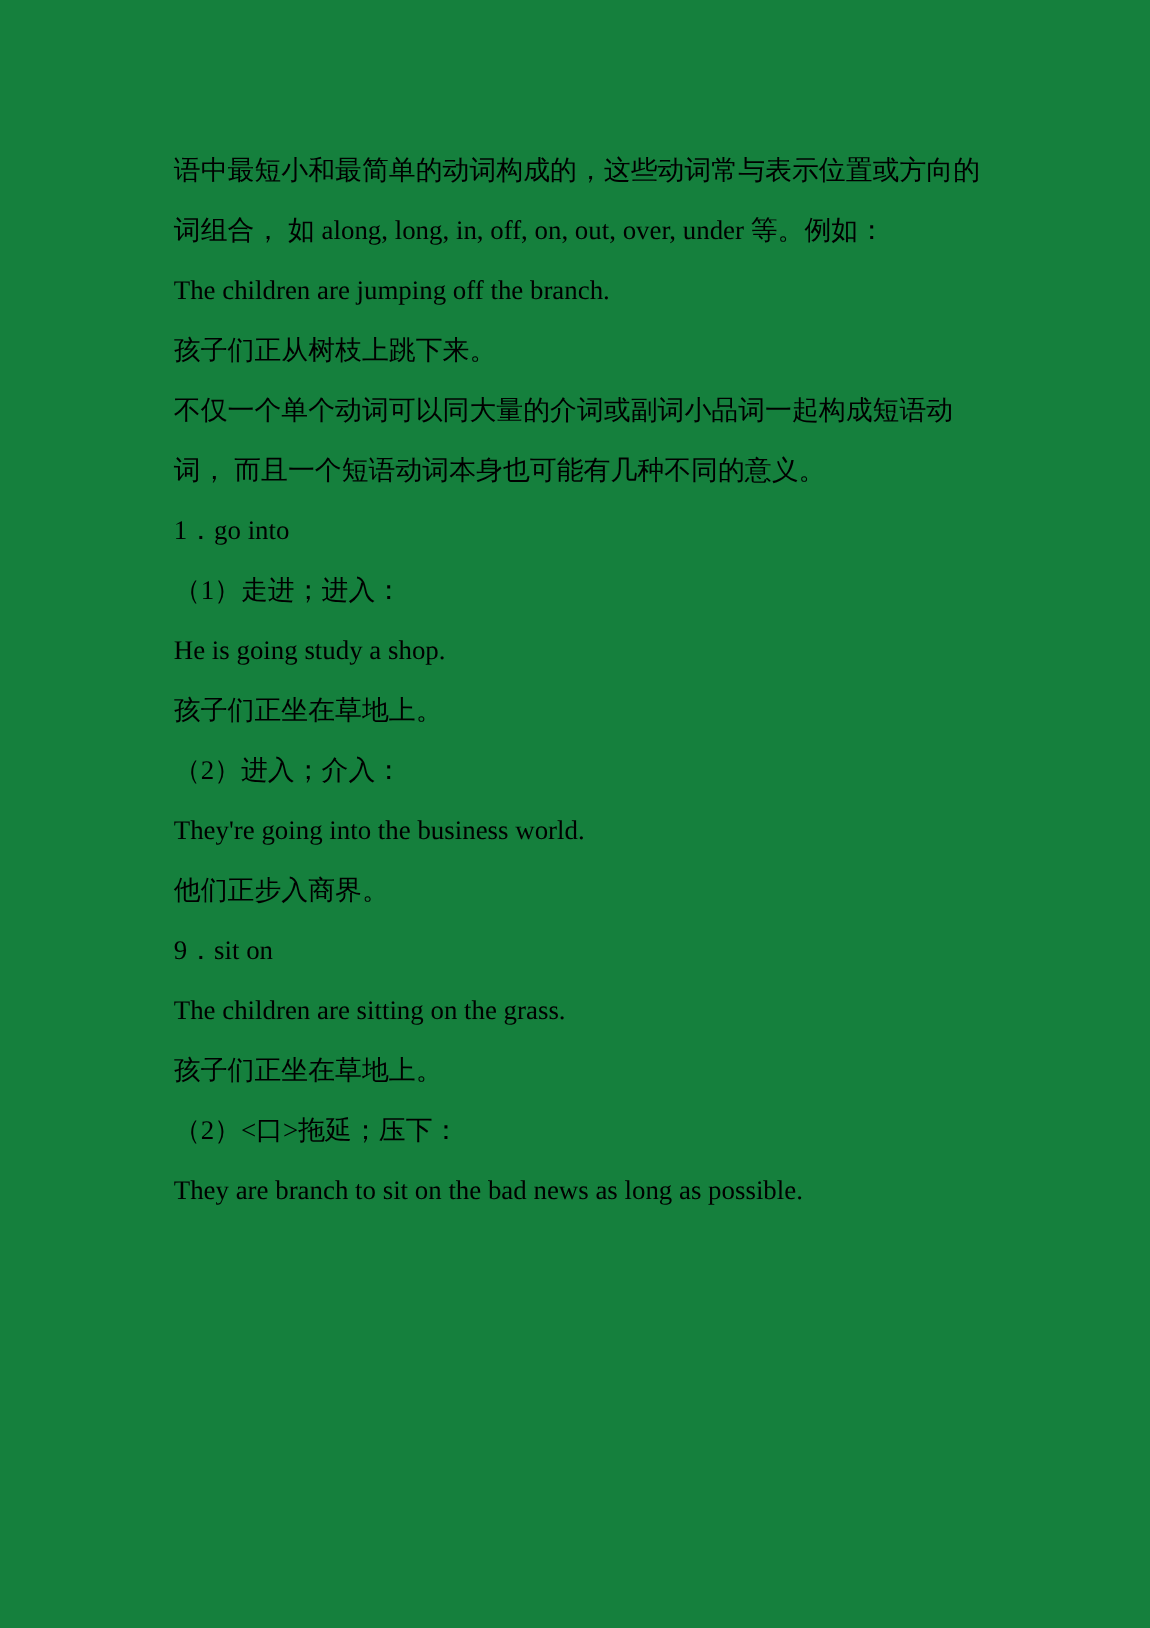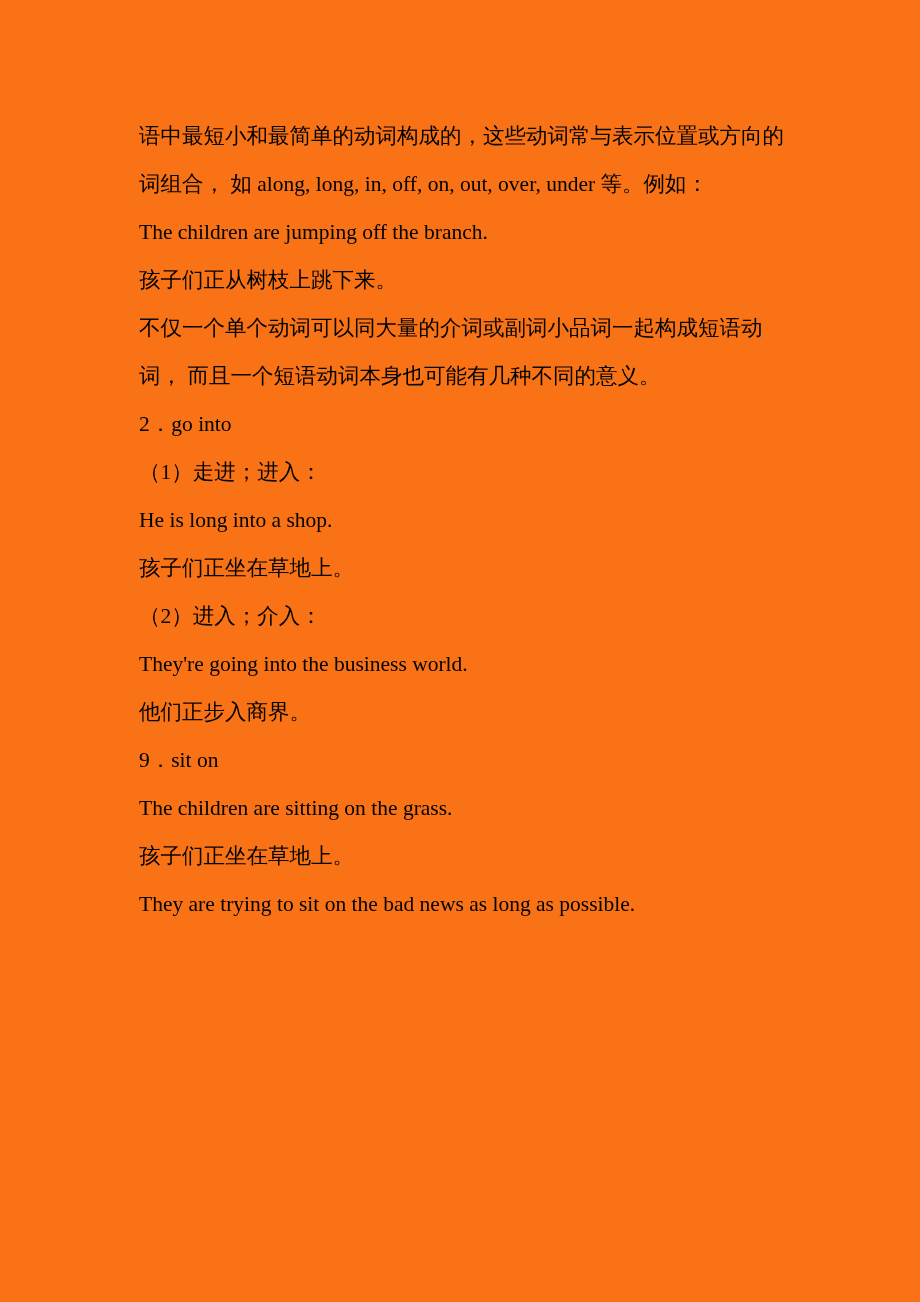--- a/index.html
+++ b/index.html
@@ -4,21 +4,21 @@
 <style>
   html, body {
     margin: 0;
     padding: 0;
     background: #ffffff;
   }
   .page {
     position: relative;
     width: 920px;
     height: 1302px;
-    background: #f97316;
+    background: #15803d;
     overflow: hidden;
     font-family: "Liberation Serif", "DejaVu Serif", serif;
     color: #000000;
   }
   .content {
     position: absolute;
     left: 139px;
     top: 112px;
     right: 90px;
   }
@@ -35,25 +35,26 @@
 <body>
 
 <div class="page">
   <div class="content">
     <div class="line">语中最短小和最简单的动词构成的，这些动词常与表示位置或方向的</div>
     <div class="line">词组合， 如 along, long, in, off, on, out, over, under 等。例如：</div>
     <div class="line">The children are jumping off the branch.</div>
     <div class="line">孩子们正从树枝上跳下来。</div>
     <div class="line">不仅一个单个动词可以同大量的介词或副词小品词一起构成短语动</div>
     <div class="line">词， 而且一个短语动词本身也可能有几种不同的意义。</div>
-    <div class="line">2．go into</div>
+    <div class="line">1．go into</div>
     <div class="line">（1）走进；进入：</div>
-    <div class="line">He is long into a shop.</div>
+    <div class="line">He is going study a shop.</div>
     <div class="line">孩子们正坐在草地上。</div>
     <div class="line">（2）进入；介入：</div>
     <div class="line">They're going into the business world.</div>
     <div class="line">他们正步入商界。</div>
     <div class="line">9．sit on</div>
     <div class="line">The children are sitting on the grass.</div>
     <div class="line">孩子们正坐在草地上。</div>
-    <div class="line">They are trying to sit on the bad news as long as possible.</div>
+    <div class="line">（2）&lt;口&gt;拖延；压下：</div>
+    <div class="line">They are branch to sit on the bad news as long as possible.</div>
   </div>
 </div>
 
 </body></html>

